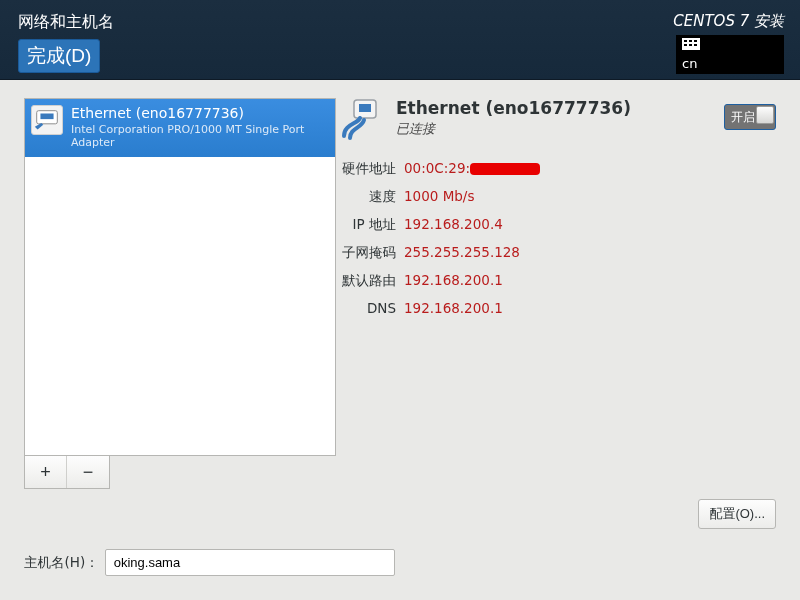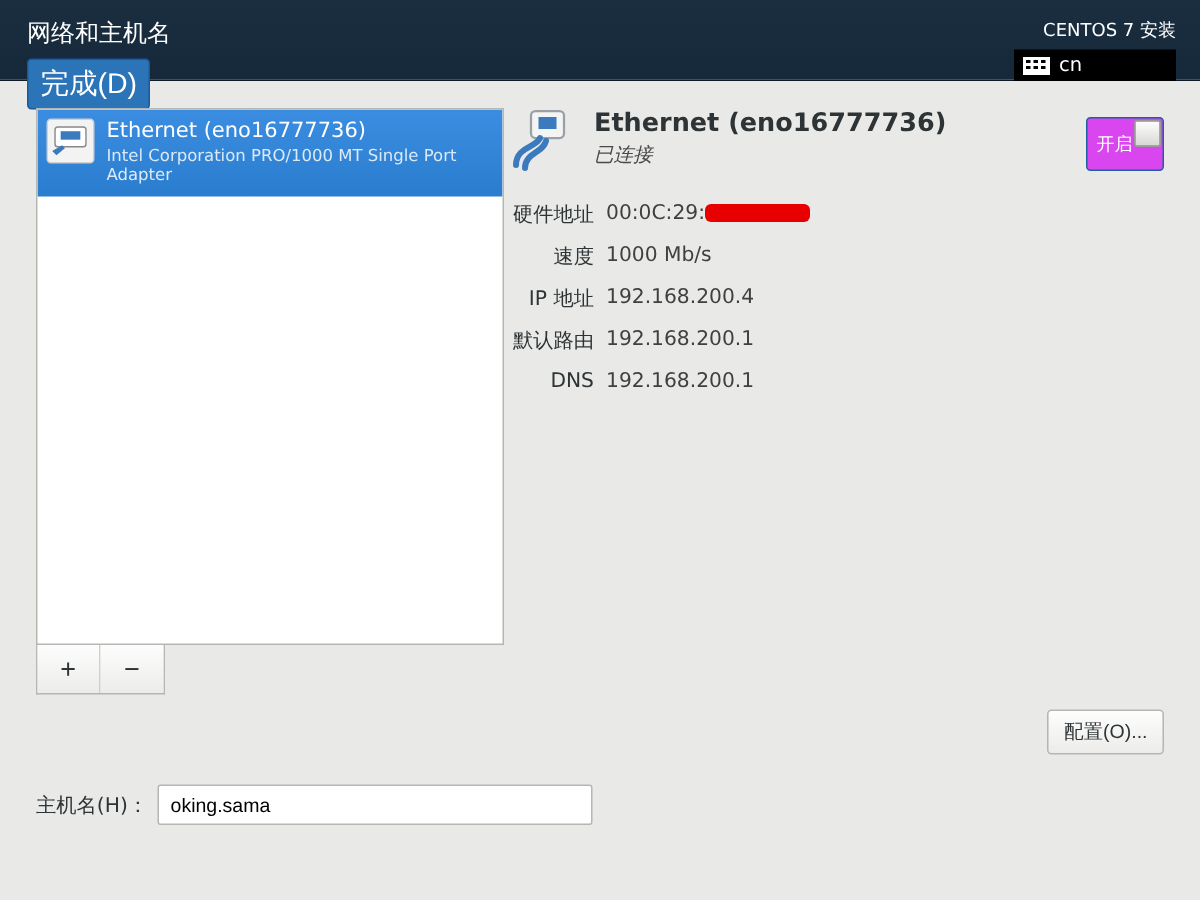--- a/index.html
+++ b/index.html
@@ -8,47 +8,48 @@
     font-family: "DejaVu Sans", "Cantarell", sans-serif;
     background: #e9e9e7;
     overflow: hidden;
     font-size: 13px;
     color: #2e3436;
   }
   .header {
     background: #1a2d3f;
     background: linear-gradient(to bottom, #1b2e40, #16293b);
     color: #fff;
-    height: 54px;
+    height: 80px;
     display: flex;
     justify-content: space-between;
     padding: 8px 16px 8px 18px;
     border-bottom: 1px solid #0e1a26;
   }
   .header-left { display: flex; flex-direction: column; gap: 6px; align-items: flex-start;}
   .header-title { font-size: 16px; font-weight: 400; padding-top: 4px;}
   .done-btn {
     background: #2c74b8;
     border: 1px solid #1a5a99;
     color: #fff;
     padding: 3px 8px;
     border-radius: 3px;
     font-size: 19px;
     cursor: pointer;
   }
   .header-right { text-align: right; display:flex; flex-direction:column; align-items:flex-end; gap:4px; padding-top:4px;}
-  .installer-title { font-size: 12px; }
+  .installer-title { font-size: 15px; font-style: italic; }
   .lang-box {
     background: #000;
     color: #fff;
     padding: 3px 6px;
     display: inline-flex;
-    align-items: center;
+    align-items: flex-start;
     gap: 6px;
     width: 108px;
+    flex-direction: column;
   }
   .kbd-icon {
     width: 18px; height: 12px;
     background: #fff;
     display: inline-block;
     position: relative;
   }
   .kbd-icon::after{
     content:"";
     position:absolute;
@@ -109,43 +110,43 @@
     color:#2e3436;
   }
   .list-btn:last-child { border-right:none; }
   .right-panel { flex: 1; position: relative;}
   .right-header { display: flex; align-items: flex-start; gap: 12px; }
   .eth-icon { width: 44px; height: 44px; }
   .eth-title { font-size: 17px; font-weight: bold; color:#2e3436;}
   .eth-status { font-size: 13px; color:#4a4a4a; margin-top:2px;font-style:italic;}
   .toggle-wrap { position:absolute; right:0; top:6px; display:flex; align-items:center;}
   .toggle {
-    width: 52px; height: 36px;
-    background: #d946ef;
+    width: 52px; height: 26px;
+    background: #737373;
     border: 1px solid #1e5fa0;
     border-radius: 3px;
     position: relative;
     display:flex; align-items:center;
     color:#fff;
     font-size:12px;
     padding-left:6px;
     cursor:pointer;
   }
   .toggle .knob {
     position: absolute;
     right: 1px; top: 1px;
     width: 18px; height: 18px;
     background: linear-gradient(to bottom,#fdfdfd,#d8d8d6);
     border: 1px solid #9a9a98;
     border-radius: 2px;
   }
   .details { margin-top: 18px; }
   .detail-row { display: flex; margin-bottom: 10px; font-size: 13.5px;}
   .detail-label { width: 56px; text-align: right; margin-right: 8px; color:#2e3436;}
-  .detail-value { color:#404040; }
+  .detail-value { color:#b91c1c; }
   .redact {
     display:inline-block;
     width: 70px; height: 12px;
     background: #e80000;
     border-radius: 4px;
     vertical-align: middle;
   }
   .config-btn-row { display:flex; justify-content:flex-end; margin-top:10px;}
   .config-btn, .gen-btn {
     background: linear-gradient(to bottom,#fdfdfd,#ececea);
@@ -243,20 +244,24 @@
         </div>
         <div class="detail-row">
           <div class="detail-label">速度</div>
           <div class="detail-value">1000 Mb/s</div>
         </div>
         <div class="detail-row">
           <div class="detail-label">IP 地址</div>
           <div class="detail-value">192.168.200.4</div>
         </div>
         <div class="detail-row">
+          <div class="detail-label">子网掩码</div>
+          <div class="detail-value">255.255.255.128</div>
+        </div>
+        <div class="detail-row">
           <div class="detail-label">默认路由</div>
           <div class="detail-value">192.168.200.1</div>
         </div>
         <div class="detail-row">
           <div class="detail-label">DNS</div>
           <div class="detail-value">192.168.200.1</div>
         </div>
       </div>
 
     </div>

